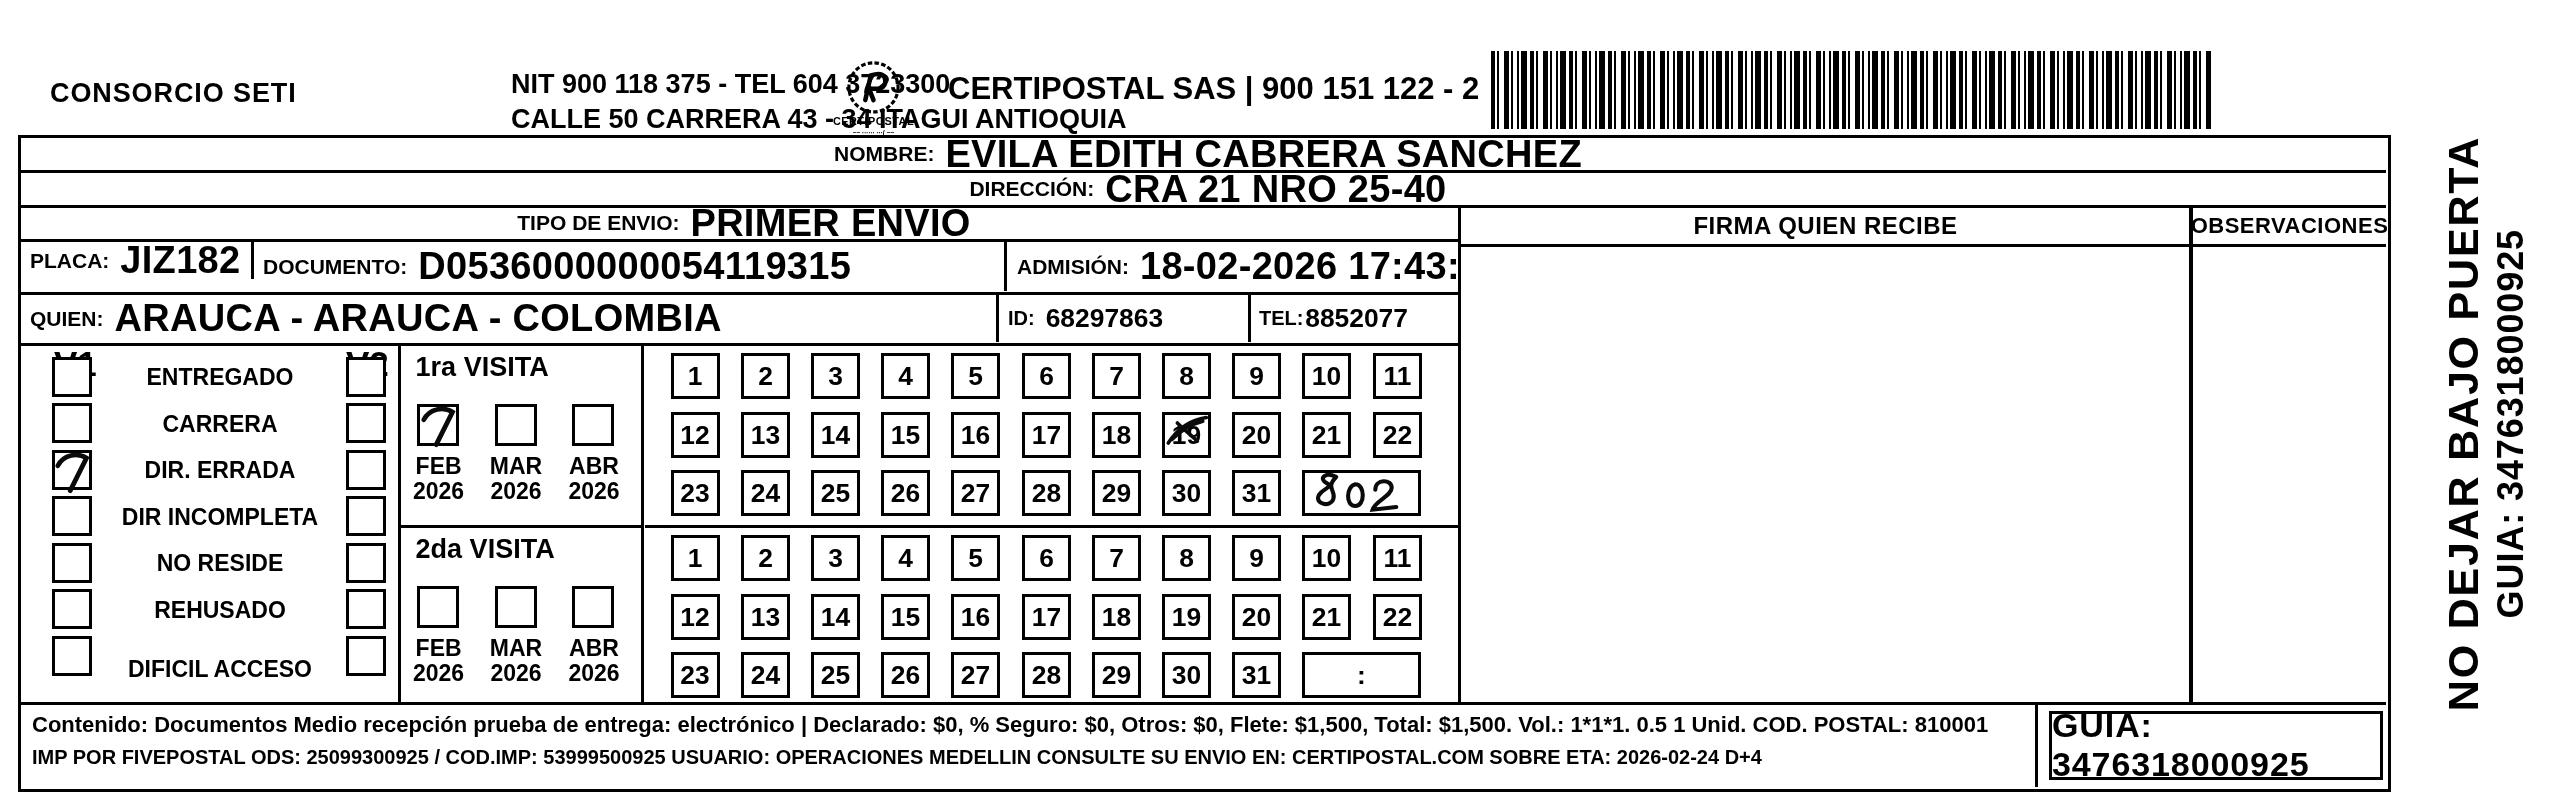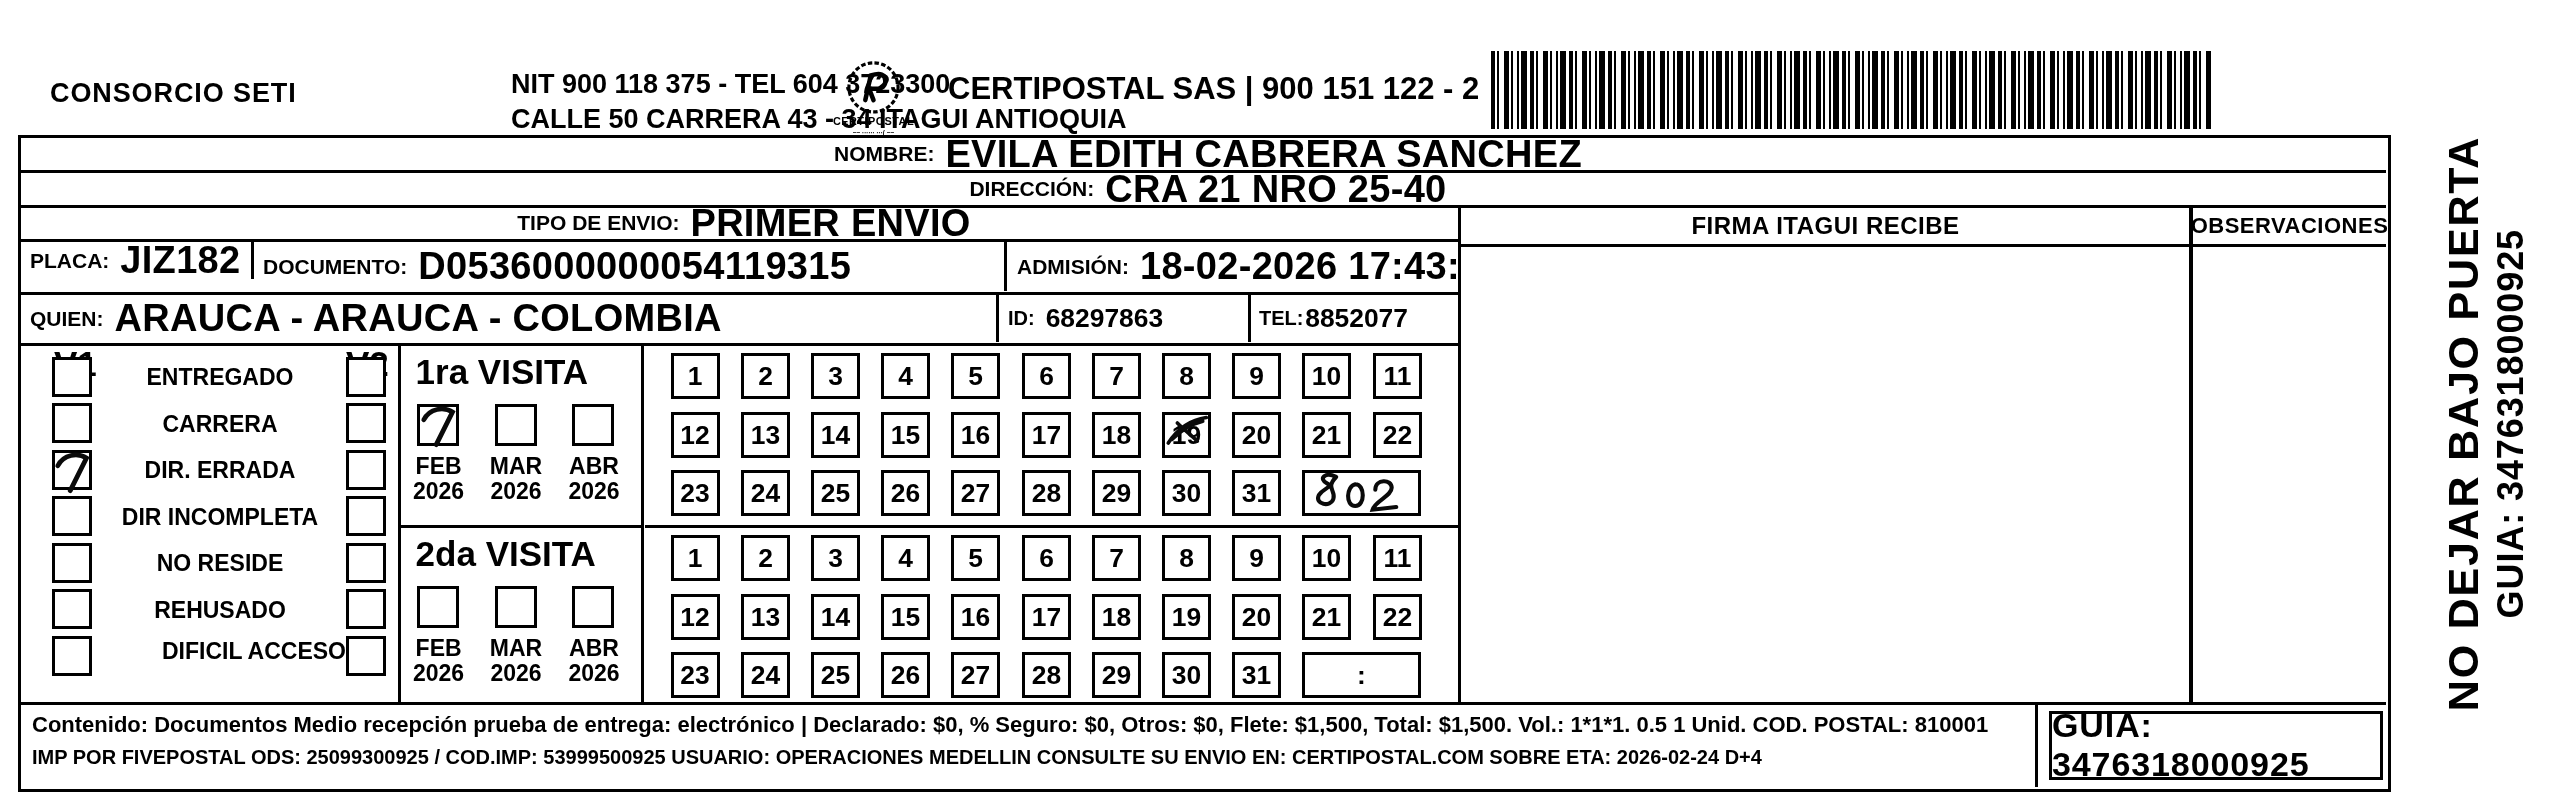--- a/index.html
+++ b/index.html
@@ -32,21 +32,21 @@
   .val-sm { font-size: 26.4px; font-weight: bold; }
 
   .hdr-cell { display: flex; align-items: center; justify-content: center; font-size: 24px; font-weight: bold; letter-spacing: 0.5px; }
 
   
   .panel-title { position: absolute; top: -1.8px; font-size: 35px; font-weight: bold; }
   .cbox { position: absolute; width: 40px; height: 40px; border: 3.6px solid #000; background: #fff; }
   .opt-label { position: absolute; left: 73px; width: 252px; text-align: center; font-size: 23px; font-weight: bold; white-space: nowrap; }
 
   
-  .visit-title { position: absolute; left: 14.6px; top: 5.5px; font-size: 35px; font-weight: bold; white-space: nowrap; }
+  .visit-title { position: absolute; left: 14.6px; top: 5.5px; font-size: 27px; font-weight: bold; white-space: nowrap; }
   .mbox { position: absolute; width: 42px; height: 42px; border: 3.6px solid #000; background: #fff; }
   .mlabel { position: absolute; width: 66px; text-align: center; font-size: 23px; font-weight: bold; line-height: 24.6px; }
 
   
   .dbox { position: absolute; width: 49px; height: 46px; border: 3.6px solid #000; background: #fff;
           display: flex; align-items: center; justify-content: center; font-size: 26.4px; font-weight: bold; }
   .dbox.wide { width: 119px; }
   .scribble { position: absolute; left: -3.6px; top: -5.5px; width: 49px; height: 46px; pointer-events: none; }
   .hw { position: absolute; left: 0; top: -7.3px; width: 116px; height: 51px; }
   .checkmark { position: absolute; left: -1.8px; top: -5.5px; width: 44px; height: 47px; pointer-events: none; }
@@ -154,21 +154,21 @@
       <div class="cbox" style="left: 31px; top: 150px;"></div>
       <div class="opt-label" style="top: 158px;">DIR INCOMPLETA</div>
       <div class="cbox" style="left: 325px; top: 150px;"></div>
       <div class="cbox" style="left: 31px; top: 197px;"></div>
       <div class="opt-label" style="top: 204px;">NO RESIDE</div>
       <div class="cbox" style="left: 325px; top: 197px;"></div>
       <div class="cbox" style="left: 31px; top: 243px;"></div>
       <div class="opt-label" style="top: 251px;">REHUSADO</div>
       <div class="cbox" style="left: 325px; top: 243px;"></div>
       <div class="cbox" style="left: 31px; top: 290px;"></div>
-      <div class="opt-label" style="top: 292px; text-align: right;">DIFICIL ACCESO</div>
+      <div class="opt-label" style="top: 310px;">DIFICIL ACCESO</div>
       <div class="cbox" style="left: 325px; top: 290px;"></div>
     </div>
 
   <div class="abs br bb" style="left:380px;top:208px;width:243px;height:182px;" id="visita1">
     <div class="visit-title">1ra VISITA</div>
   <div class="mbox" style="left: 16.4px; top: 58px;">
         <div class="checkmark"><svg width="100%" height="100%" viewBox="0 0 46 46">
             <path d="M5 17 C11 5 26 3 35 9 L18 43" fill="none" stroke="#0a0a0a" stroke-width="5" stroke-linecap="round"></path>
           </svg></div>
       </div>
@@ -405,21 +405,21 @@
         <span>30</span>
       </div>
       <div class="dbox" style="left: 587px; top: 124px;">
         <span>31</span>
       </div>
       <div class="dbox wide" style="left: 657px; top: 124px;">
         <span>:</span>
       </div>
     </div>
 
-  <div class="abs hdr-cell bb" style="left:1440px;top:69px;width:729px;height:40px;">FIRMA ITAGUI RECIBE</div>
+  <div class="abs hdr-cell bb" style="left:1440px;top:69px;width:729px;height:40px;">FIRMA QUIEN RECIBE</div>
   <div class="abs" style="left:2168px;top:69px;width:3.6px;height:498px;background:#000;"></div>
   <div class="abs hdr-cell bb" style="left:2172px;top:69px;width:193px;height:40px;font-size:22px;">OBSERVACIONES</div>
   <div class="abs" style="left:1440px;top:109px;width:729px;height:454px;"></div>
   <div class="abs" style="left:2172px;top:109px;width:193px;height:454px;"></div>
 
   <div class="abs" style="left:0;top:564px;width:2365px;height:86px;border-top:3.6px solid #000;">
     <div class="abs br" style="left:0;top:0;width:2017px;height:82px;padding:7.3px 11px;">
       <div class="foot-line1">Contenido: Documentos Medio recepción prueba de entrega: electrónico | Declarado: $0, % Seguro: $0, Otros: $0, Flete: $1,500, Total: $1,500. Vol.: 1*1*1. 0.5  1 Unid. COD. POSTAL: 810001</div>
       <div class="foot-line2">IMP POR FIVEPOSTAL ODS: 25099300925 / COD.IMP: 53999500925 USUARIO: OPERACIONES MEDELLIN CONSULTE SU ENVIO EN: CERTIPOSTAL.COM SOBRE ETA: 2026-02-24 D+4</div>
     </div>

